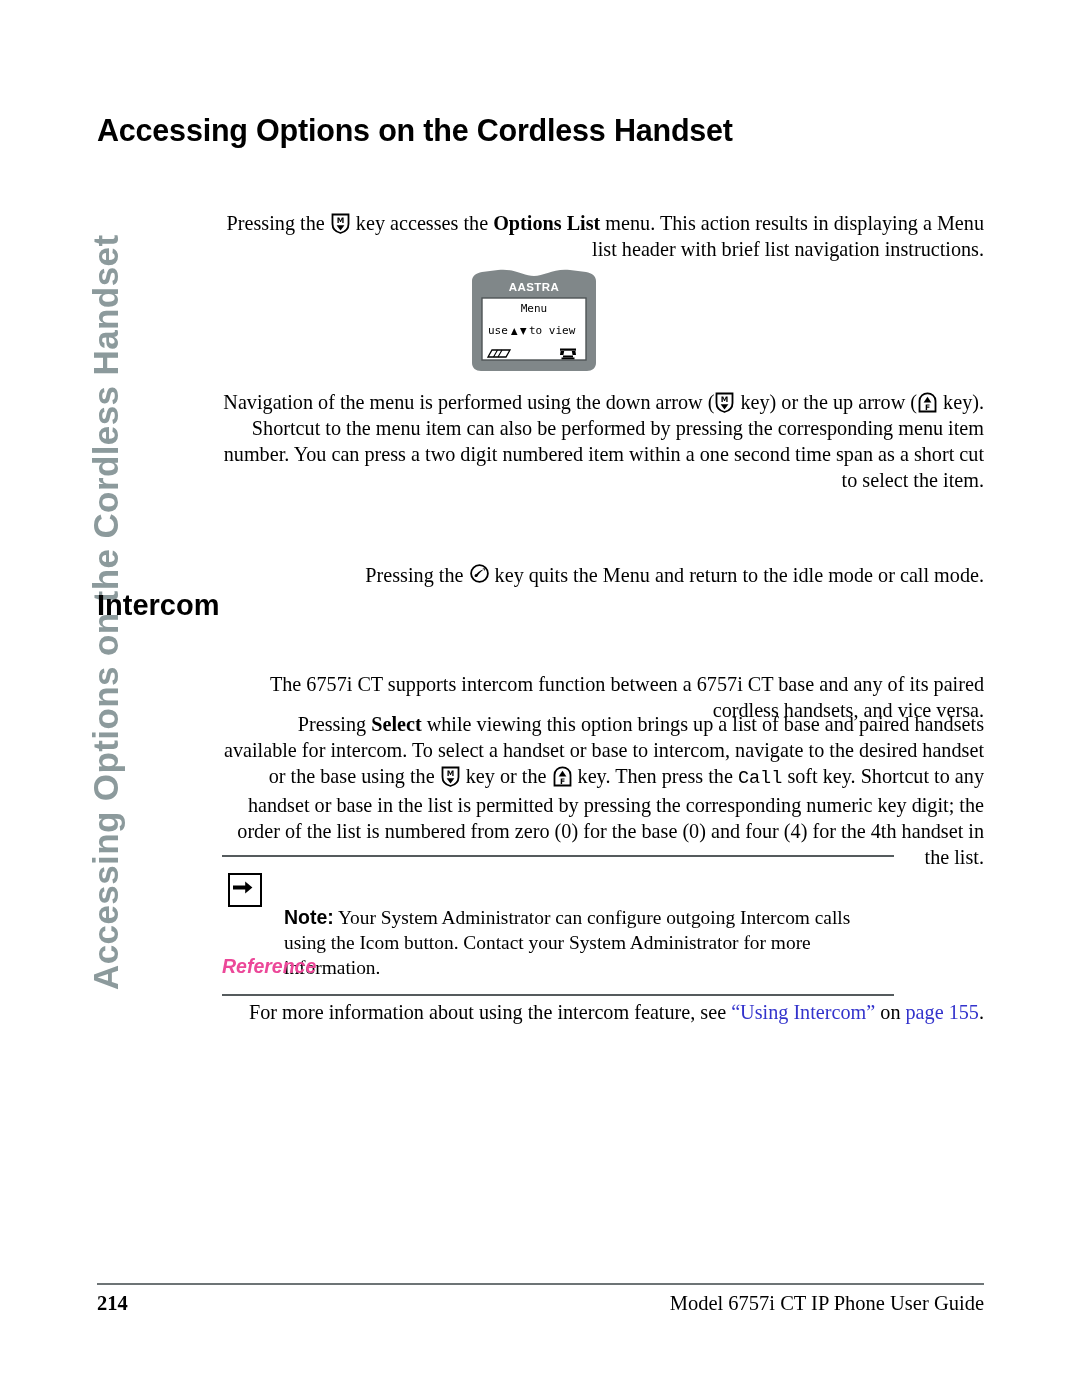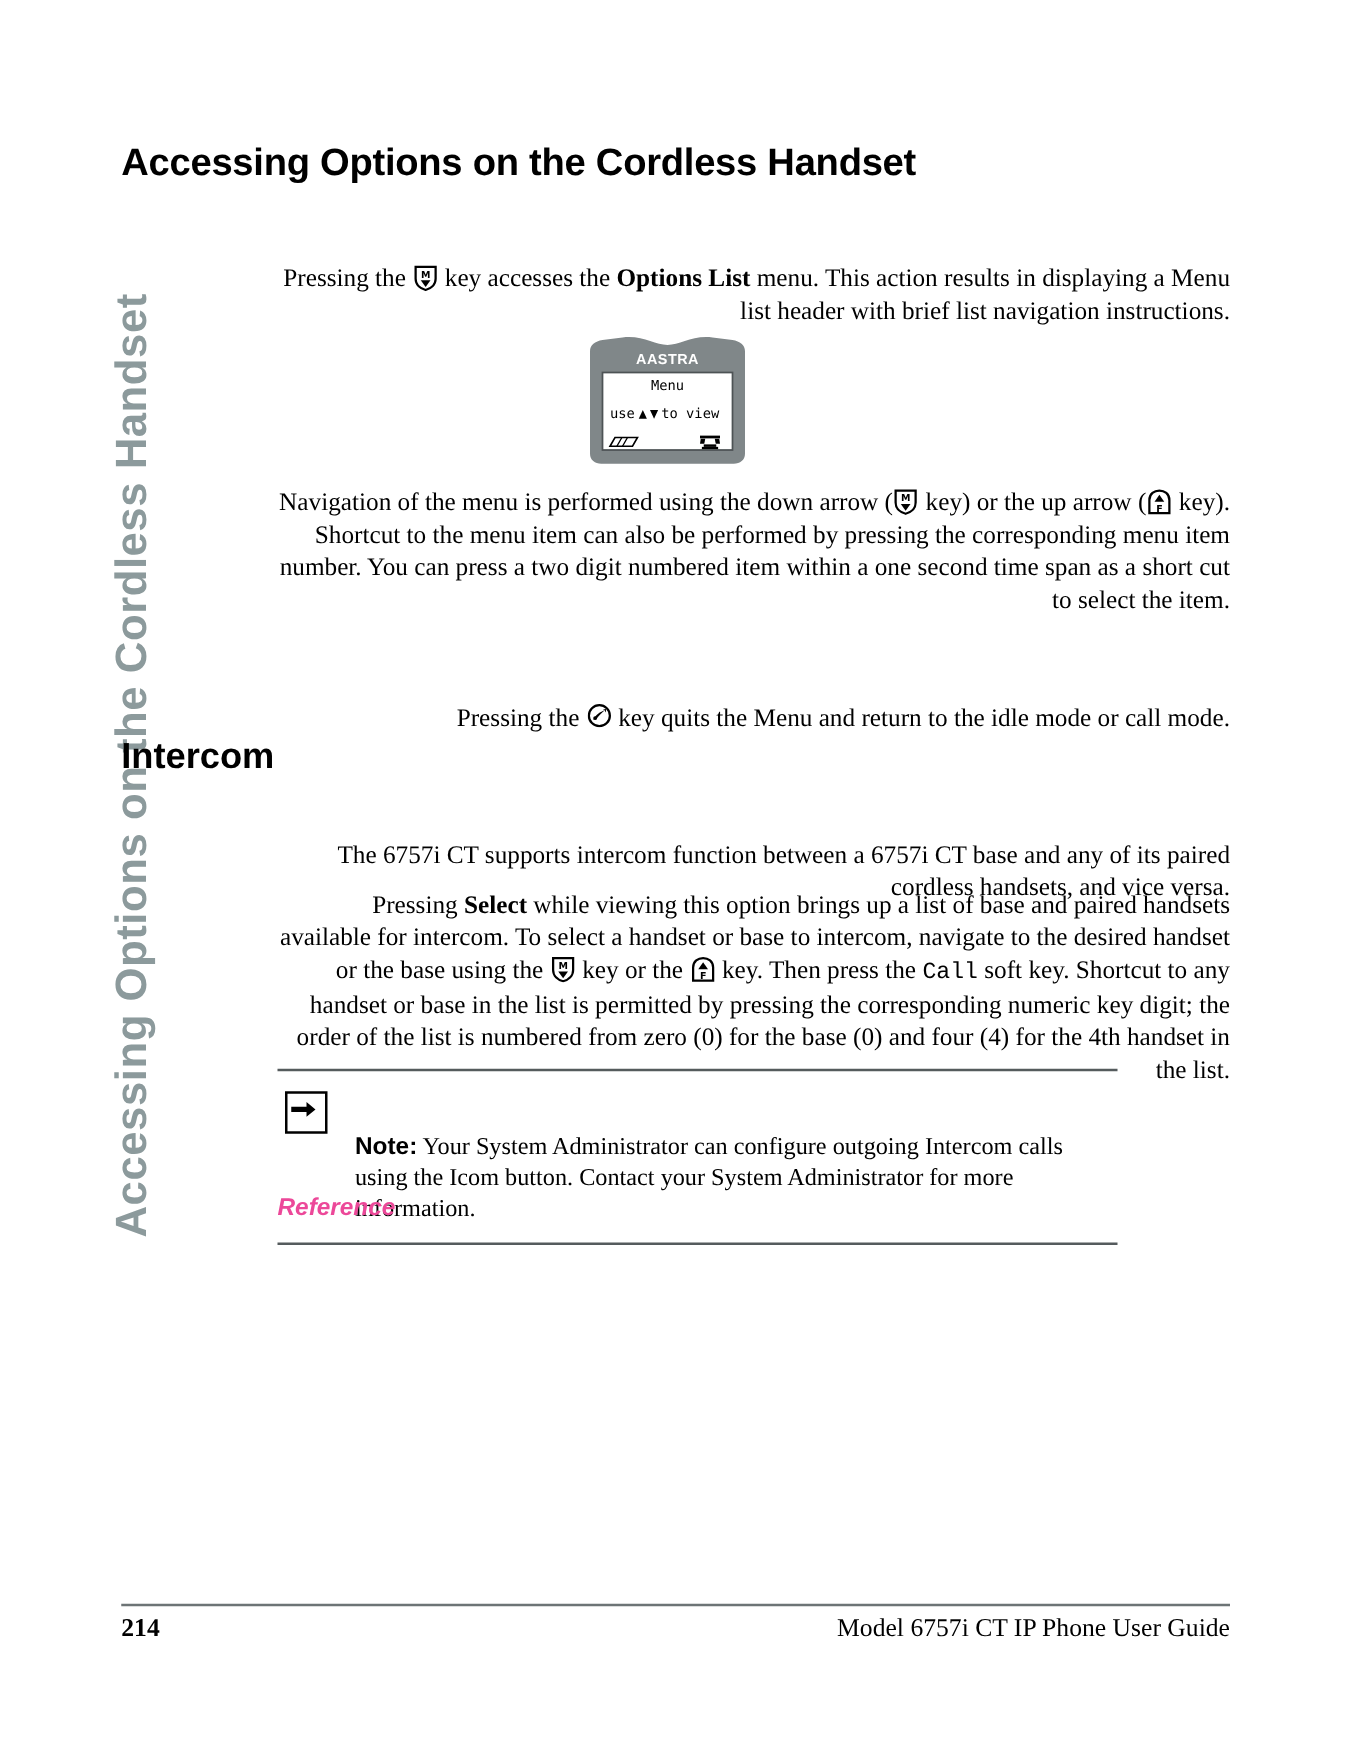--- a/index.html
+++ b/index.html
@@ -290,18 +290,21 @@
       </div>
       <div id="note-text">
         <span class="nlabel">Note:</span><span> Your System Administrator can configure outgoing Intercom calls using the Icom button. Contact your System Administrator for more information.</span>
       </div>
     </div>
     <div class="rule"></div>
   </div>
 
   <div class="ref-head" style="top:955px;">Reference</div>
 
+  <div class="body-par" style="top:999px;">
+    <span>For more information about using the intercom feature, see </span><span class="xref">“Using Intercom”</span><span> on </span><span class="xref">page 155</span><span>.</span>
+  </div>
 
   <div id="footer-rule"></div>
   <div id="footer-page">214</div>
   <div id="footer-title">Model 6757i CT IP Phone User Guide</div>
 
 </div>
 
 </body></html>

